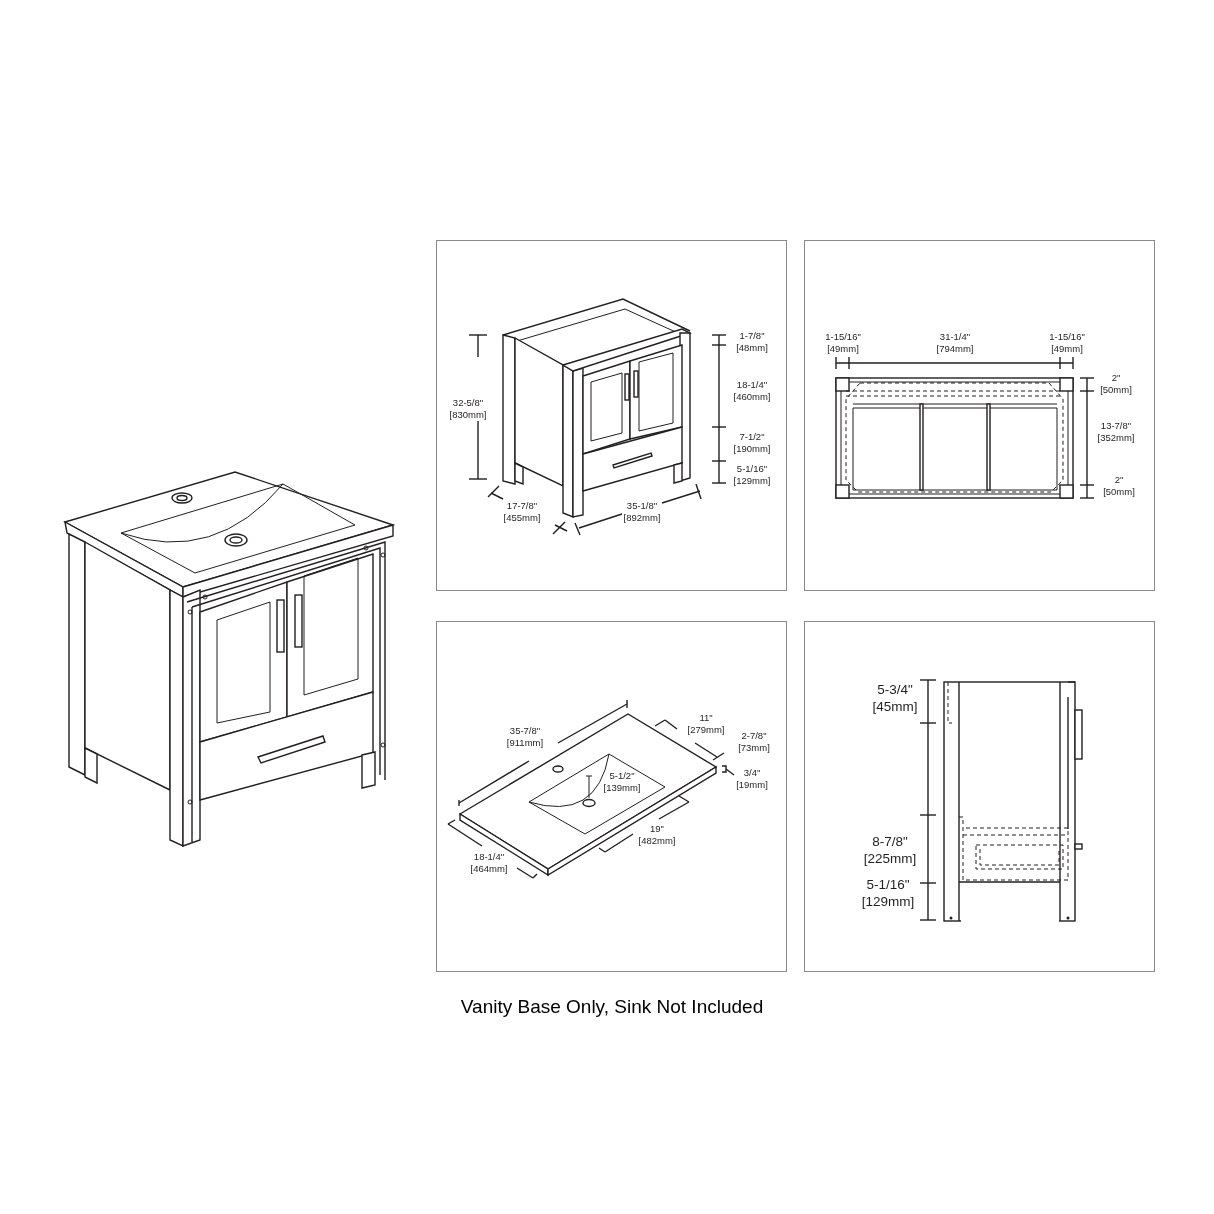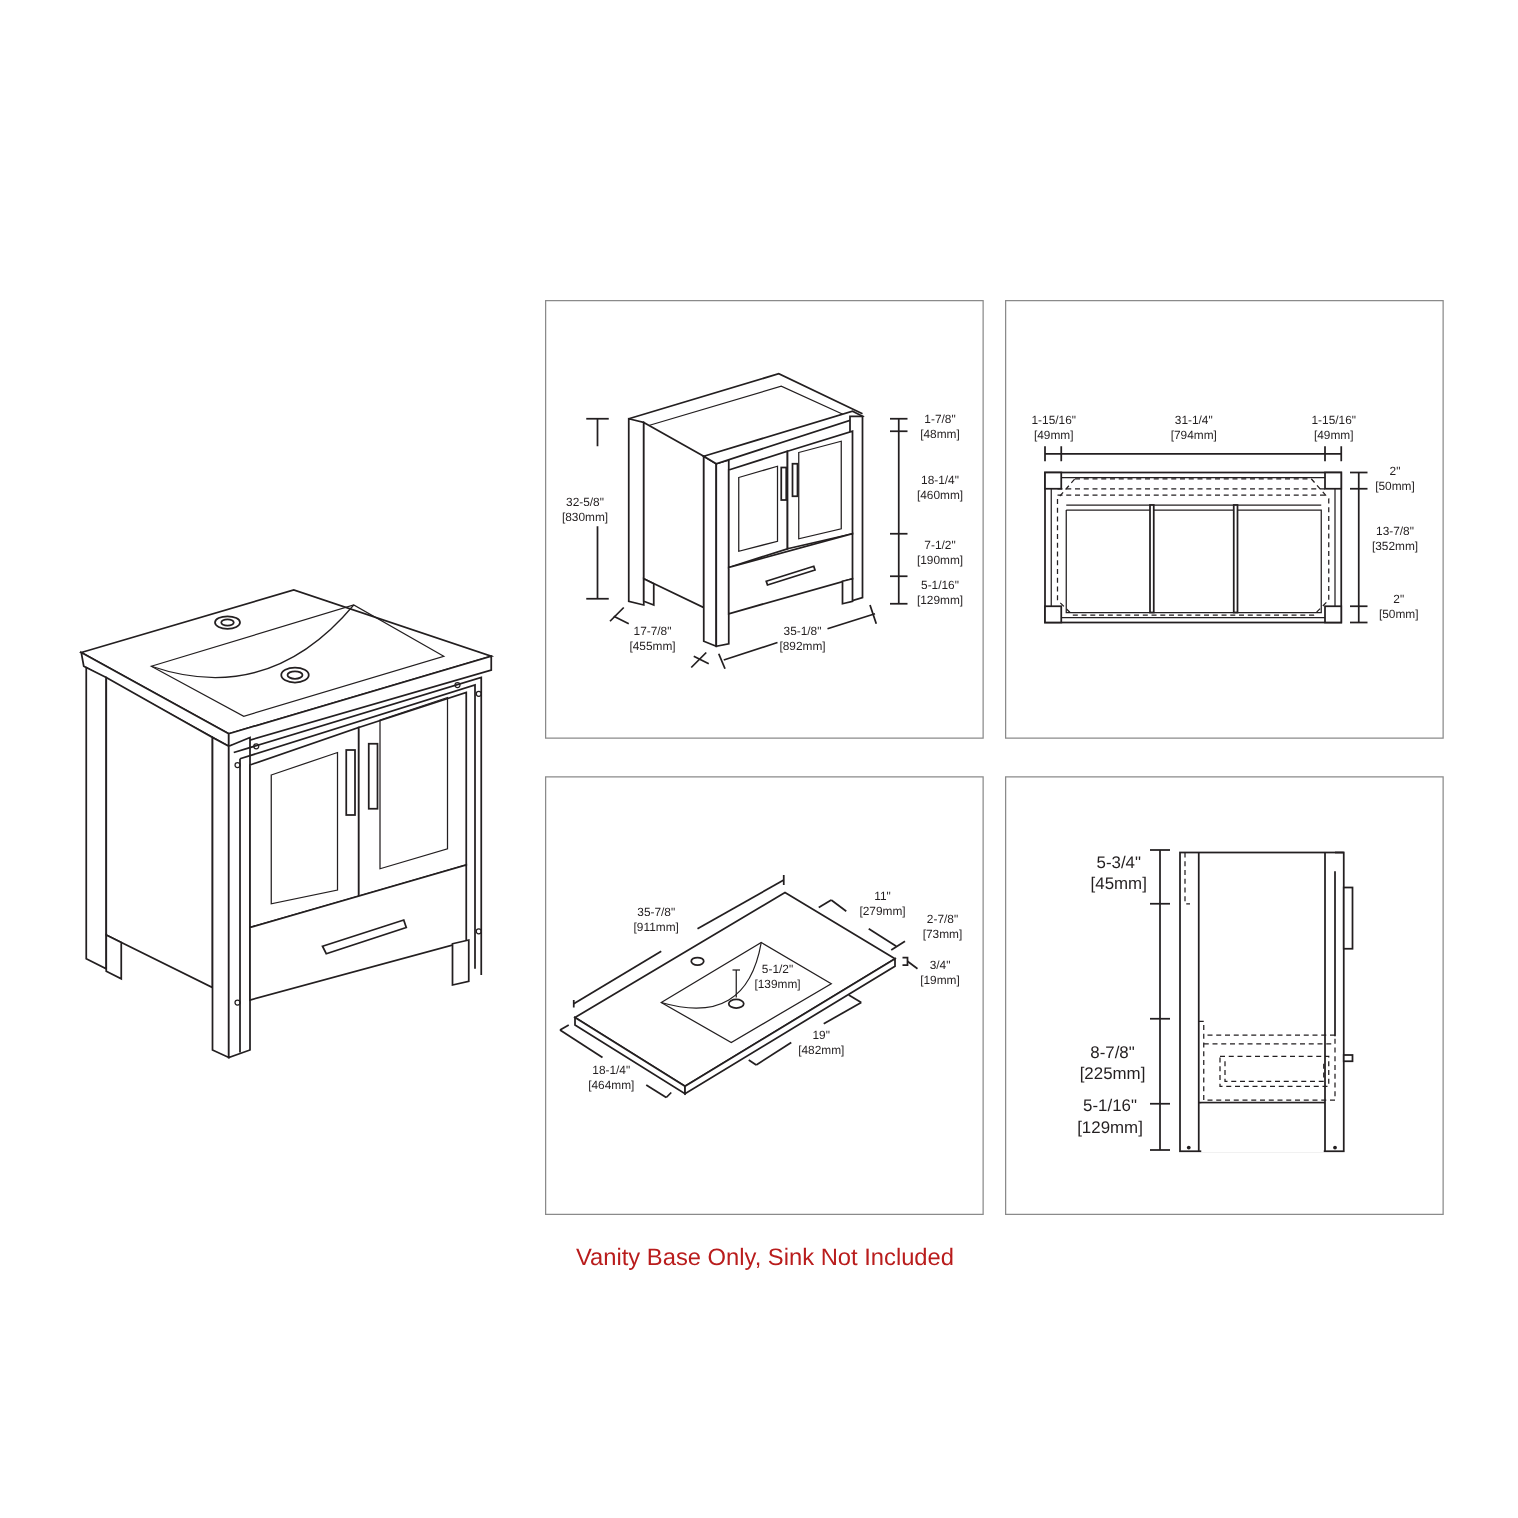--- a/index.html
+++ b/index.html
@@ -5,21 +5,21 @@
   html, body { margin: 0; padding: 0; background: #ffffff; }
   body { width: 1214px; height: 1214px; position: relative; overflow: hidden;
          font-family: "Liberation Sans", sans-serif; color: #231f20; }
   .abs { position: absolute; }
   .panel { position: absolute; border: 1.5px solid #8a8a8a; box-sizing: border-box; background: #fff; }
   svg { position: absolute; left: 0; top: 0; overflow: visible; }
   .lbl { position: absolute; text-align: center; line-height: 1.25; white-space: nowrap; color: #231f20; }
   .s9 { font-size: 9.5px; }
   .s13 { font-size: 13.5px; }
   .note { position: absolute; left: 430px; top: 996px; width: 364px; text-align: center;
-          font-size: 19px; color: #b91c1c; }
+          font-size: 19px; color: #000000; }
   .ln { stroke: #231f20; fill: none; stroke-width: 1.4; }
   .lnt { stroke: #231f20; fill: none; stroke-width: 1; }
   .dash { stroke: #231f20; fill: none; stroke-width: 1; stroke-dasharray: 4 3; }
   .fillw { fill: #fff; stroke: #231f20; stroke-width: 1.4; }
 </style>
 </head>
 <body>
 
 <div class="abs" style="left:55px;top:470px;width:360px;height:380px;">
   <svg width="360" height="380" viewBox="0 0 360 380">

